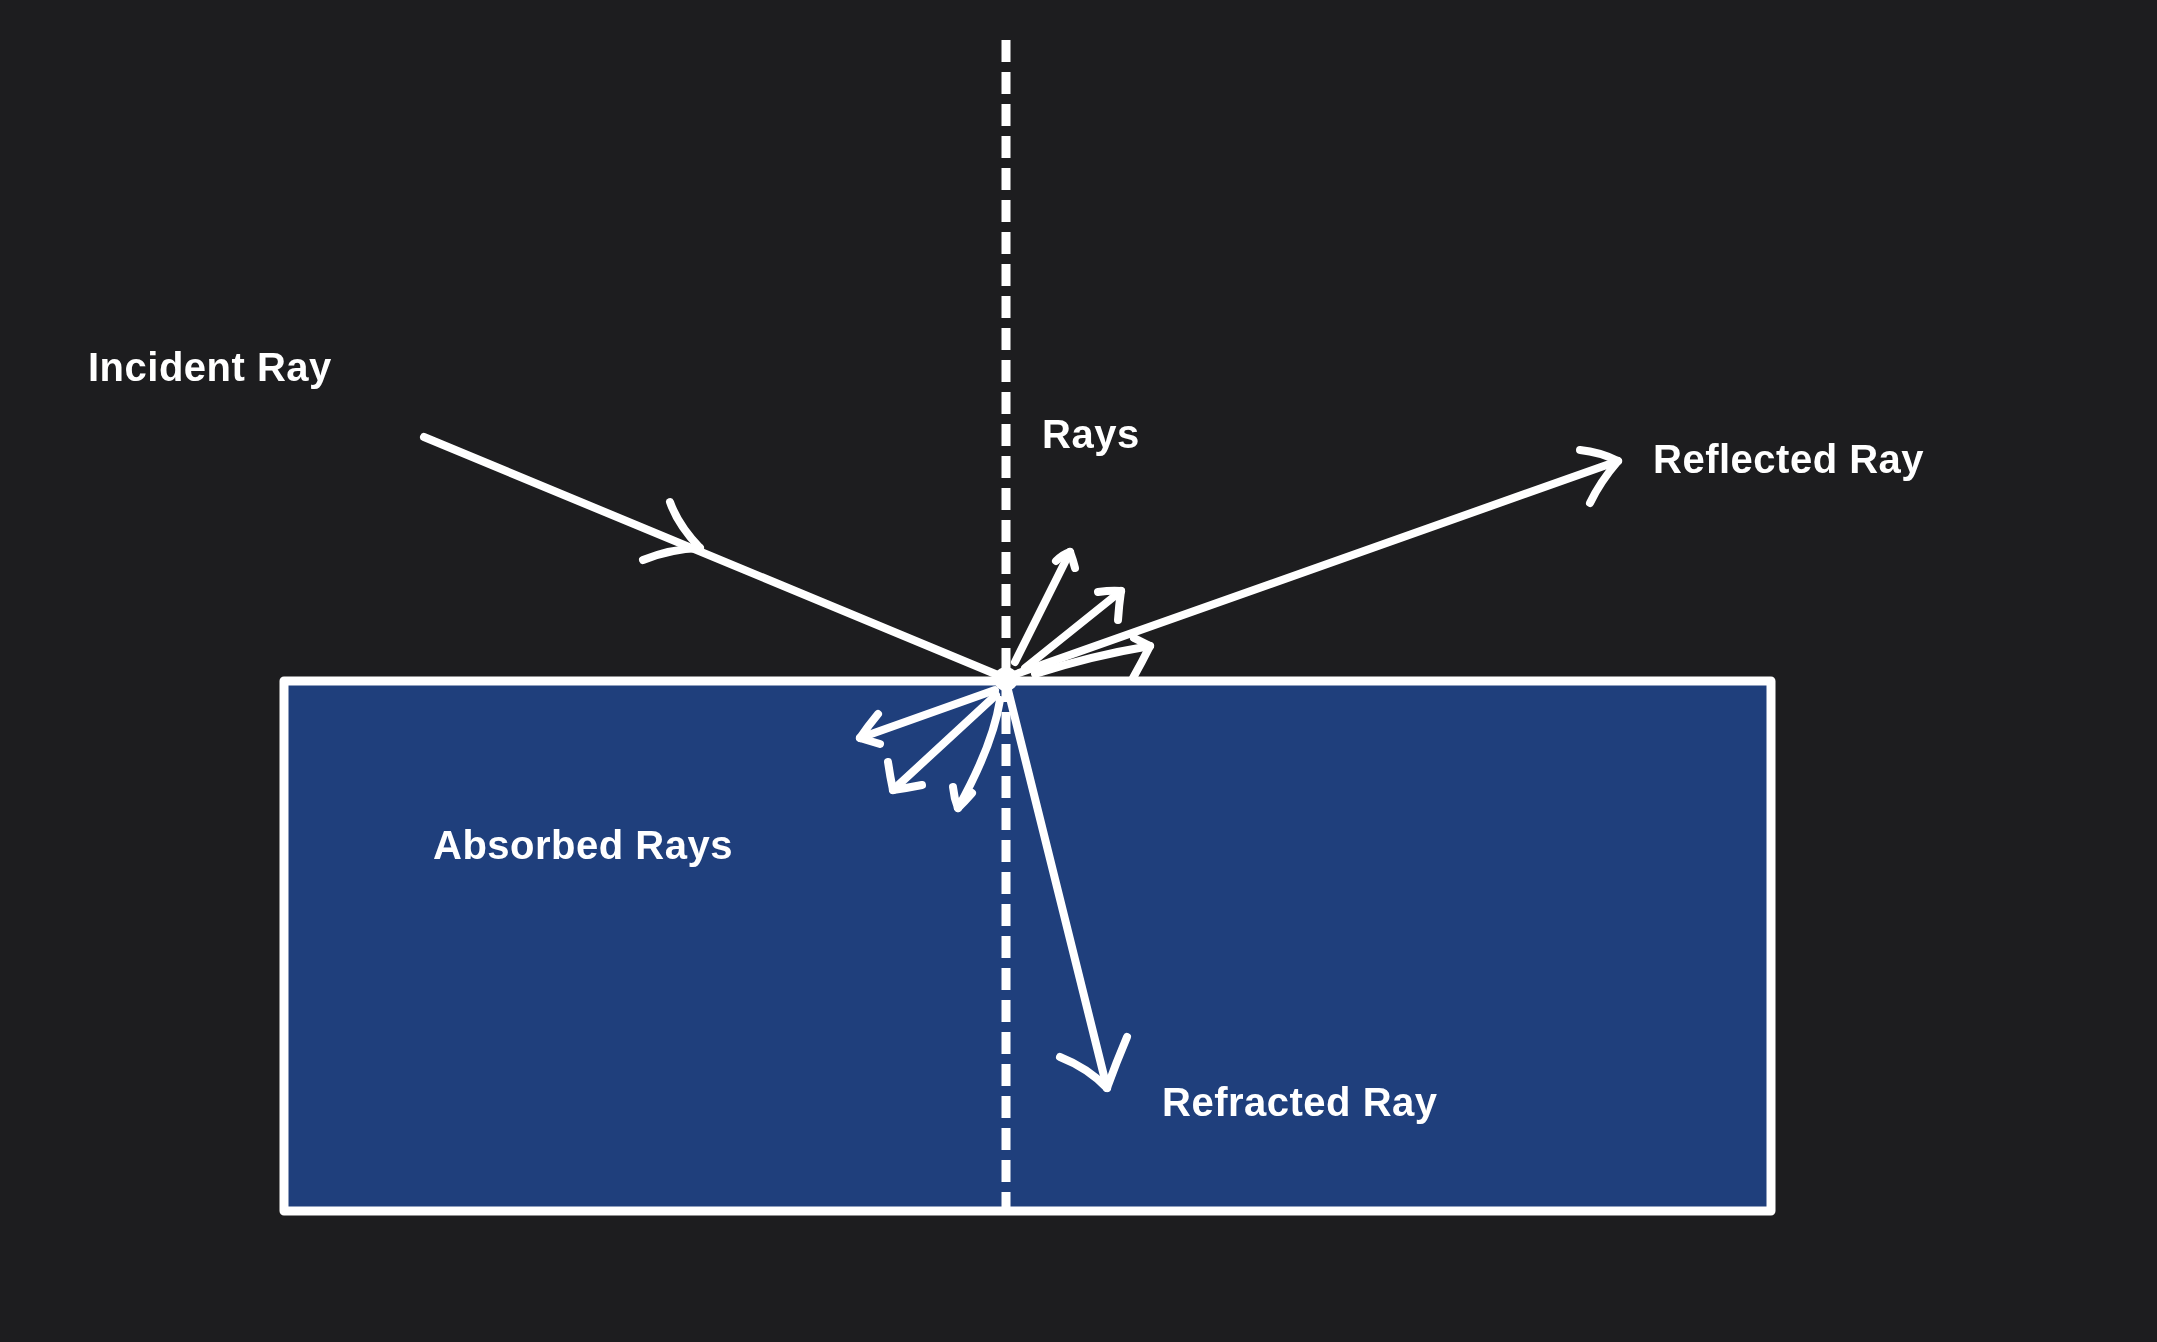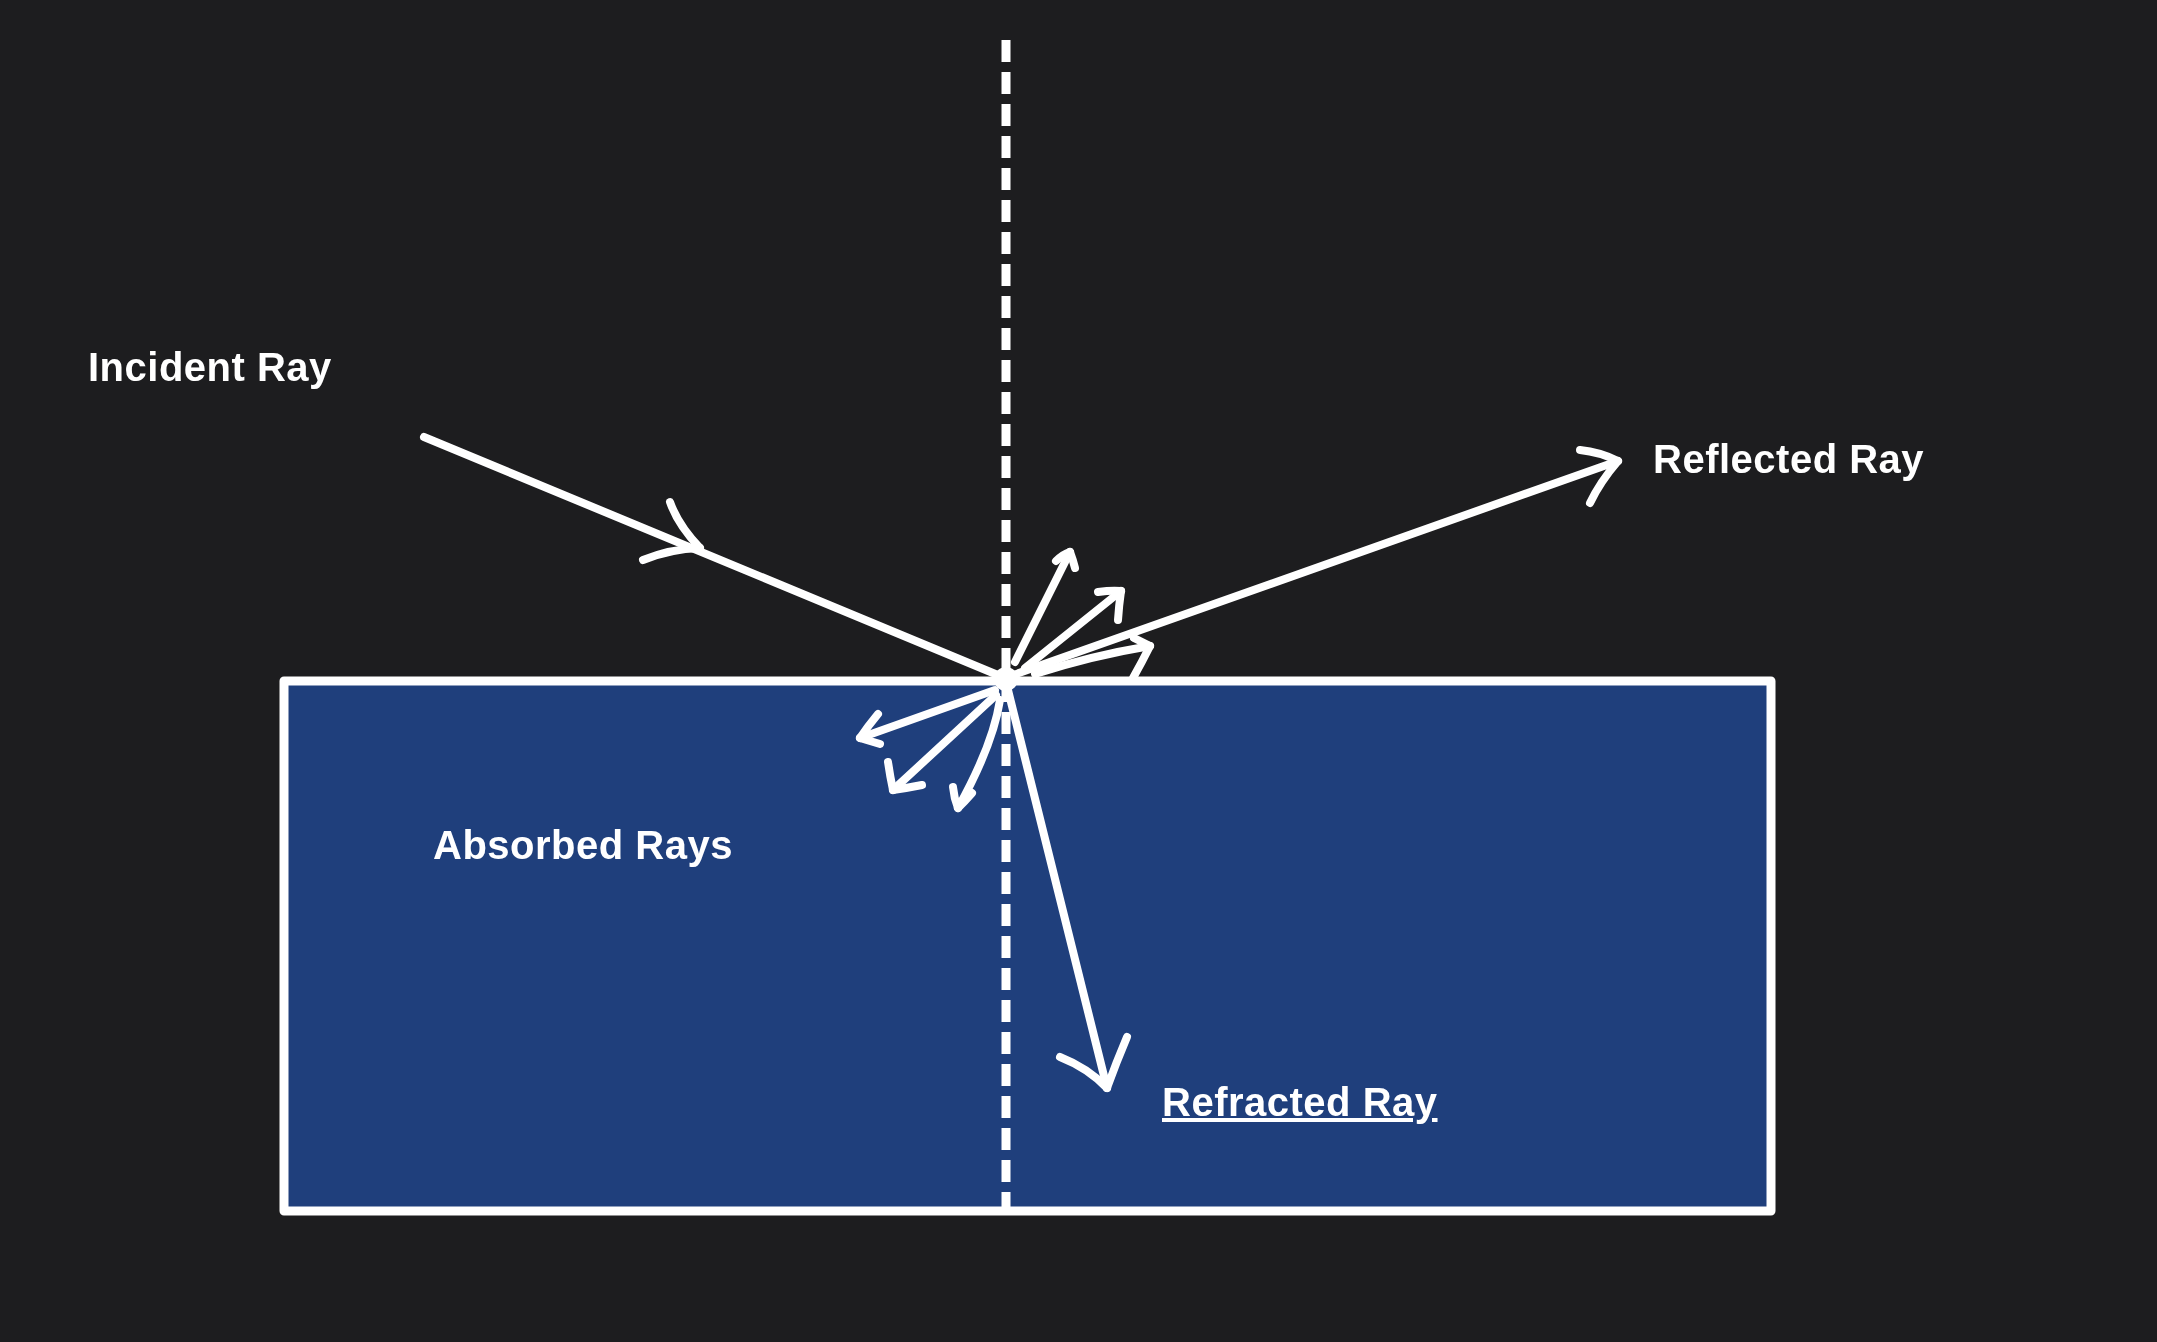--- a/index.html
+++ b/index.html
@@ -17,21 +17,21 @@
     font-weight: bold;
     font-size: 40px;
     line-height: 74px;
     white-space: nowrap;
     letter-spacing: 0.5px;
   }
   #lbl-incident { left: 88px; top: 330px; }
   #lbl-scattered { left: 1042px; top: 397px; }
   #lbl-reflected { left: 1653px; top: 398px; margin-top: 24px; }
   #lbl-absorbed { left: 433px; top: 788px; margin-top: 20px; }
-  #lbl-refracted { left: 1162px; top: 1065px; text-decoration: underline; }
+  #lbl-refracted { left: 1162px; top: 1065px; }
 </style>
 </head>
 <body>
 
 <svg id="diagram" width="2157" height="1342" viewBox="0 0 2157 1342" xmlns="http://www.w3.org/2000/svg">
   <g fill="none" stroke="#ffffff" stroke-linecap="round" stroke-linejoin="round">
 
     <rect x="284" y="681" width="1487" height="530" fill="#1f3f7c" stroke="#ffffff" stroke-width="9"></rect>
 
     <line x1="1006" y1="40" x2="1006" y2="1212" stroke-width="9" stroke-dasharray="22 10" stroke-linecap="butt"></line>
@@ -89,16 +89,17 @@
         <path d="M 972 793 Q 965 801 958 808"></path>
       </g>
     </g>
 
     <circle cx="1006" cy="679" r="12" fill="#ffffff" stroke="none"></circle>
   </g>
 </svg>
 
 <div class="label" id="lbl-incident">Incident Ray</div>
 <div class="label" id="lbl-scattered">
+  <div>Rays</div>
 </div>
 <div class="label" id="lbl-reflected">Reflected Ray</div>
 <div class="label" id="lbl-absorbed">Absorbed Rays</div>
 <div class="label" id="lbl-refracted">Refracted Ray</div>
 
 </body></html>

